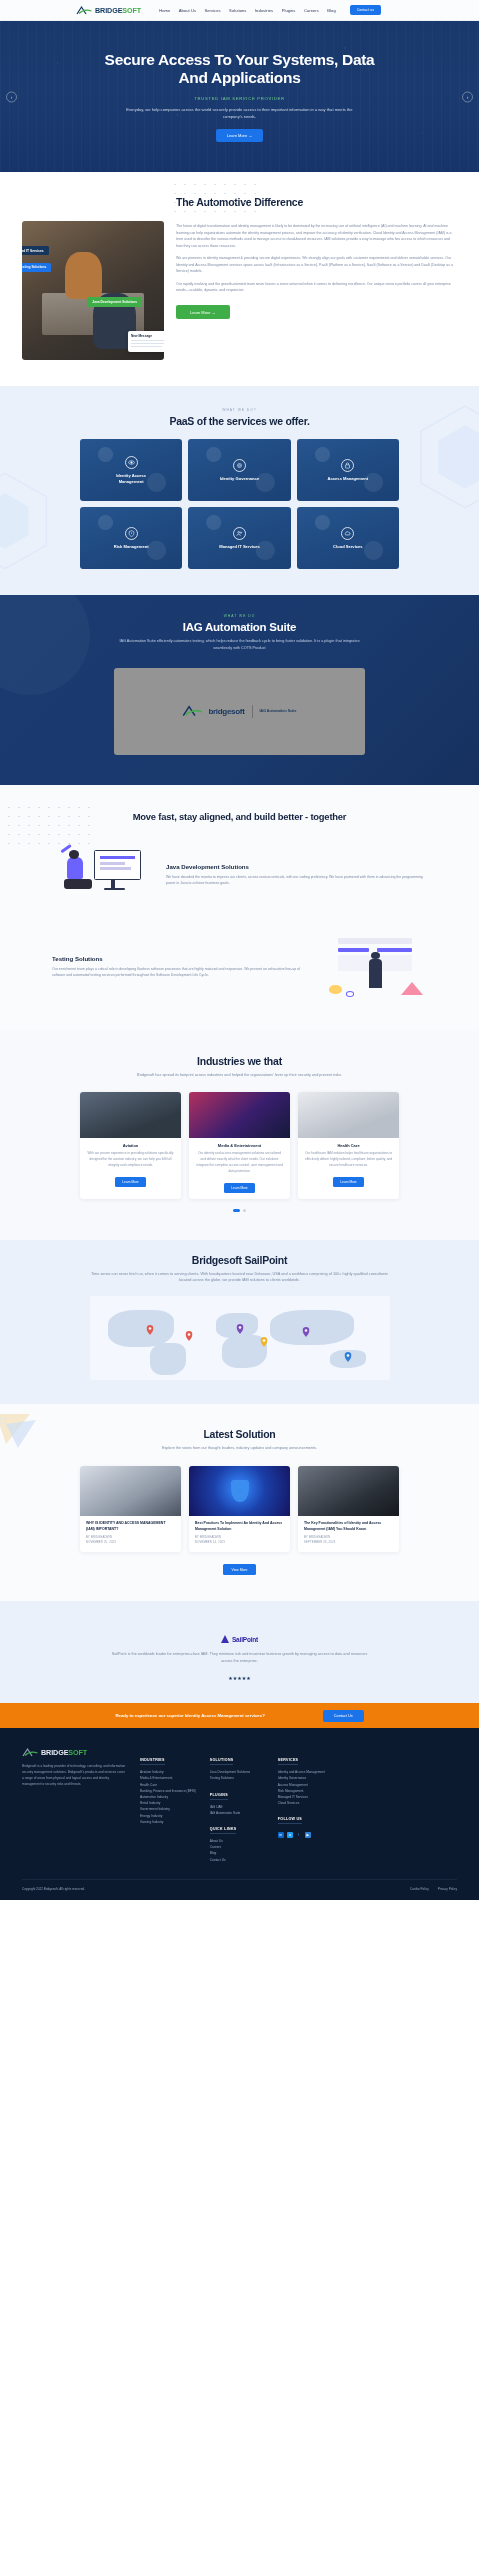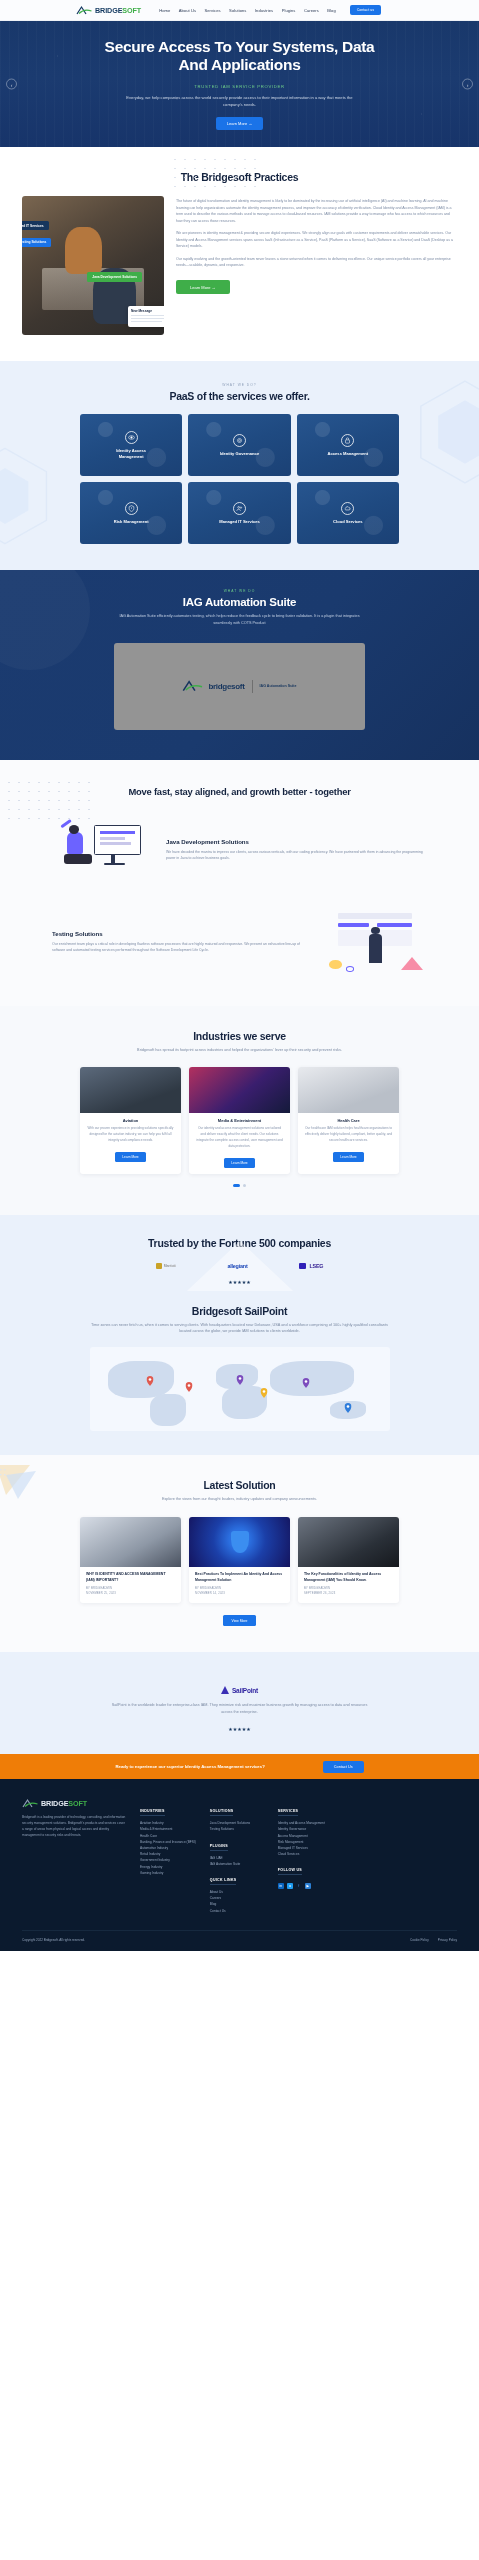--- a/index.html
+++ b/index.html
@@ -13,21 +13,21 @@
   .logo-mark{width:17px;height:11px;position:relative;}
   .logo-mark svg{display:block;}
   .logo-txt{font-size:7.2px;font-weight:bold;letter-spacing:-.1px;}
   .logo-txt .b{color:#12385f;}
   .logo-txt .g{color:#3fae49;margin-top:44px;}
   .nav-links{display:flex;gap:8.5px;margin-left:18px;}
   .nav-links a{font-size:4.1px;color:#2b3a55;text-decoration:none;letter-spacing:.05px;}
   .nav-cta{margin-left:14px;background:#1a73e8;color:#fff;font-size:3.6px;padding:3px 7px;border-radius:2px;border:none;cursor:pointer;}
 
   
-  .hero{height:126px;background:
+  .hero{height:151px;background:
       radial-gradient(circle at 12% 28%,rgba(255,255,255,.06) 0 1px,transparent 1px),
       radial-gradient(circle at 37% 62%,rgba(255,255,255,.05) 0 1px,transparent 1px),
       radial-gradient(circle at 72% 18%,rgba(255,255,255,.05) 0 1px,transparent 1px),
       radial-gradient(circle at 88% 74%,rgba(255,255,255,.05) 0 1px,transparent 1px),
       linear-gradient(180deg,#19386b 0%,#1b3b70 45%,#17346a 100%);
     position:relative;display:flex;flex-direction:column;align-items:center;justify-content:center;text-align:center;}
   .hero::after{content:"";position:absolute;inset:0;background-image:repeating-linear-gradient(90deg,rgba(255,255,255,.025) 0 1px,transparent 1px 9px);pointer-events:none;}
   .hero h1{font-size:15.5px;line-height:1.18;color:#fff;font-weight:bold;letter-spacing:-.3px;z-index:2;max-width:290px;}
   .hero .eyebrow{margin-top:9px;font-size:4.2px;letter-spacing:.7px;color:#6fcf8a;z-index:2;}
   .hero p{margin-top:5px;font-size:4.1px;line-height:1.75;color:#cfd9e8;max-width:228px;z-index:2;}
@@ -209,21 +209,21 @@
     <div class="arrow l">‹</div>
     <div class="arrow r">›</div>
     <h1>Secure Access To Your Systems, Data And Applications</h1>
     <div class="eyebrow">TRUSTED IAM SERVICE PROVIDER</div>
     <p>Everyday, we help companies across the world securely provide access to their important information in a way that meets the company's needs.</p>
     <button class="btn"><span>Learn More</span> →</button>
   </section>
 
   <section class="sec diff">
     <div class="dots-grid"></div>
-    <h2 class="sec-title">The Bridgesoft Practices</h2>
+    <h2 class="sec-title">The Automotive Difference</h2>
     <div class="diff-body">
       <div class="diff-img">
         <div class="ph-desk"></div>
         <div class="ph-person p1"></div>
         <div class="ph-person p2"></div>
         <div class="tag a">Managed IT Services</div>
         <div class="tag b">Testing Solutions</div>
         <div class="tag c">Java Development Solutions</div>
         <div class="msg">
           <div class="msg-h">New Message</div>
@@ -324,21 +324,21 @@
         </span>
         <span class="t">bridgesoft</span>
       </div>
       <div class="iag-div"></div>
       <div class="iag-rt">IAG Automation Suite</div>
     </div>
   </section>
 
   <section class="sec move">
     <div class="dots-grid"></div>
-    <h2>Move fast, stay aligned, and growth better - together</h2>
+    <h2>Move fast, stay aligned, and build better - together</h2>
 
     <div class="feat">
       <div class="feat-art">
         <div class="mon" style="left:40%;top:16%;width:46%;height:42%;"></div>
         <div style="position:absolute;left:46%;top:24%;width:34%;height:4%;background:#6c63ff;"></div>
         <div style="position:absolute;left:46%;top:33%;width:24%;height:3%;background:#c9c7ea;"></div>
         <div style="position:absolute;left:46%;top:40%;width:30%;height:3%;background:#c9c7ea;"></div>
         <div style="position:absolute;left:57%;top:58%;width:4%;height:10%;background:#2b3550;"></div>
         <div style="position:absolute;left:50%;top:68%;width:20%;height:3%;background:#2b3550;border-radius:2px;"></div>
         <div style="position:absolute;left:14%;top:26%;width:16%;height:30%;background:#6c63ff;border-radius:6px 6px 2px 2px;"></div>
@@ -365,21 +365,21 @@
         <div style="position:absolute;left:22%;top:84%;width:8%;height:8%;border:1.4px solid #6c63ff;border-radius:50%;"></div>
       </div>
       <div class="feat-txt">
         <h3>Testing Solutions</h3>
         <p>Our enrichment team plays a critical role in developing flawless software processes that are highly matured and responsive. We present an exhaustive line-up of software and automated testing services performed throughout the Software Development Life Cycle.</p>
       </div>
     </div>
   </section>
 
   <section class="sec ind">
-    <h2 class="sec-title">Industries we serve</h2>
+    <h2 class="sec-title">Industries we that</h2>
     <p class="sec-sub">Bridgesoft has spread its footprint across industries and helped the organizations' lever up their security and prevent risks.</p>
     <div class="ind-grid">
       <div class="ind-card">
         <div class="ind-img i1"></div>
         <div class="ind-b">
           <h4>Aviation</h4>
           <p>With our proven experience in providing solutions specifically designed for the aviation industry, we can help you fulfil all integrity and compliance needs.</p>
           <button class="btn-sm">Learn More</button>
         </div>
       </div>
@@ -399,30 +399,20 @@
           <button class="btn-sm">Learn More</button>
         </div>
       </div>
     </div>
     <div class="carousel-dots">
       <span class="cd on"></span>
       <span class="cd"></span>
     </div>
   </section>
 
-  <section class="sec fort">
-    <div class="tri"></div>
-    <h2 class="sec-title">Trusted by the Fortune 500 companies</h2>
-    <div class="logos">
-      <span class="lg mar">Marriott</span>
-      <span class="lg all">allegiant</span>
-      <span class="lg lse">LSEG</span>
-    </div>
-    <div class="stars">★★★★★</div>
-  </section>
 
   <section class="sec locs">
     <h2 class="sec-title">Bridgesoft SailPoint</h2>
     <p class="sec-sub" style="max-width:300px">Time zones can never fetch us, when it comes to serving clients. With headquarters located near Delaware, USA and a workforce comprising of 100+ highly qualified consultants located across the globe, we provide IAM solutions to clients worldwide.</p>
     <div class="map">
       <div class="cont" style="left:6%;top:16%;width:22%;height:44%;"></div>
       <div class="cont" style="left:20%;top:56%;width:12%;height:38%;"></div>
       <div class="cont" style="left:42%;top:20%;width:14%;height:30%;"></div>
       <div class="cont" style="left:44%;top:46%;width:15%;height:40%;"></div>
       <div class="cont" style="left:60%;top:16%;width:28%;height:42%;"></div>

